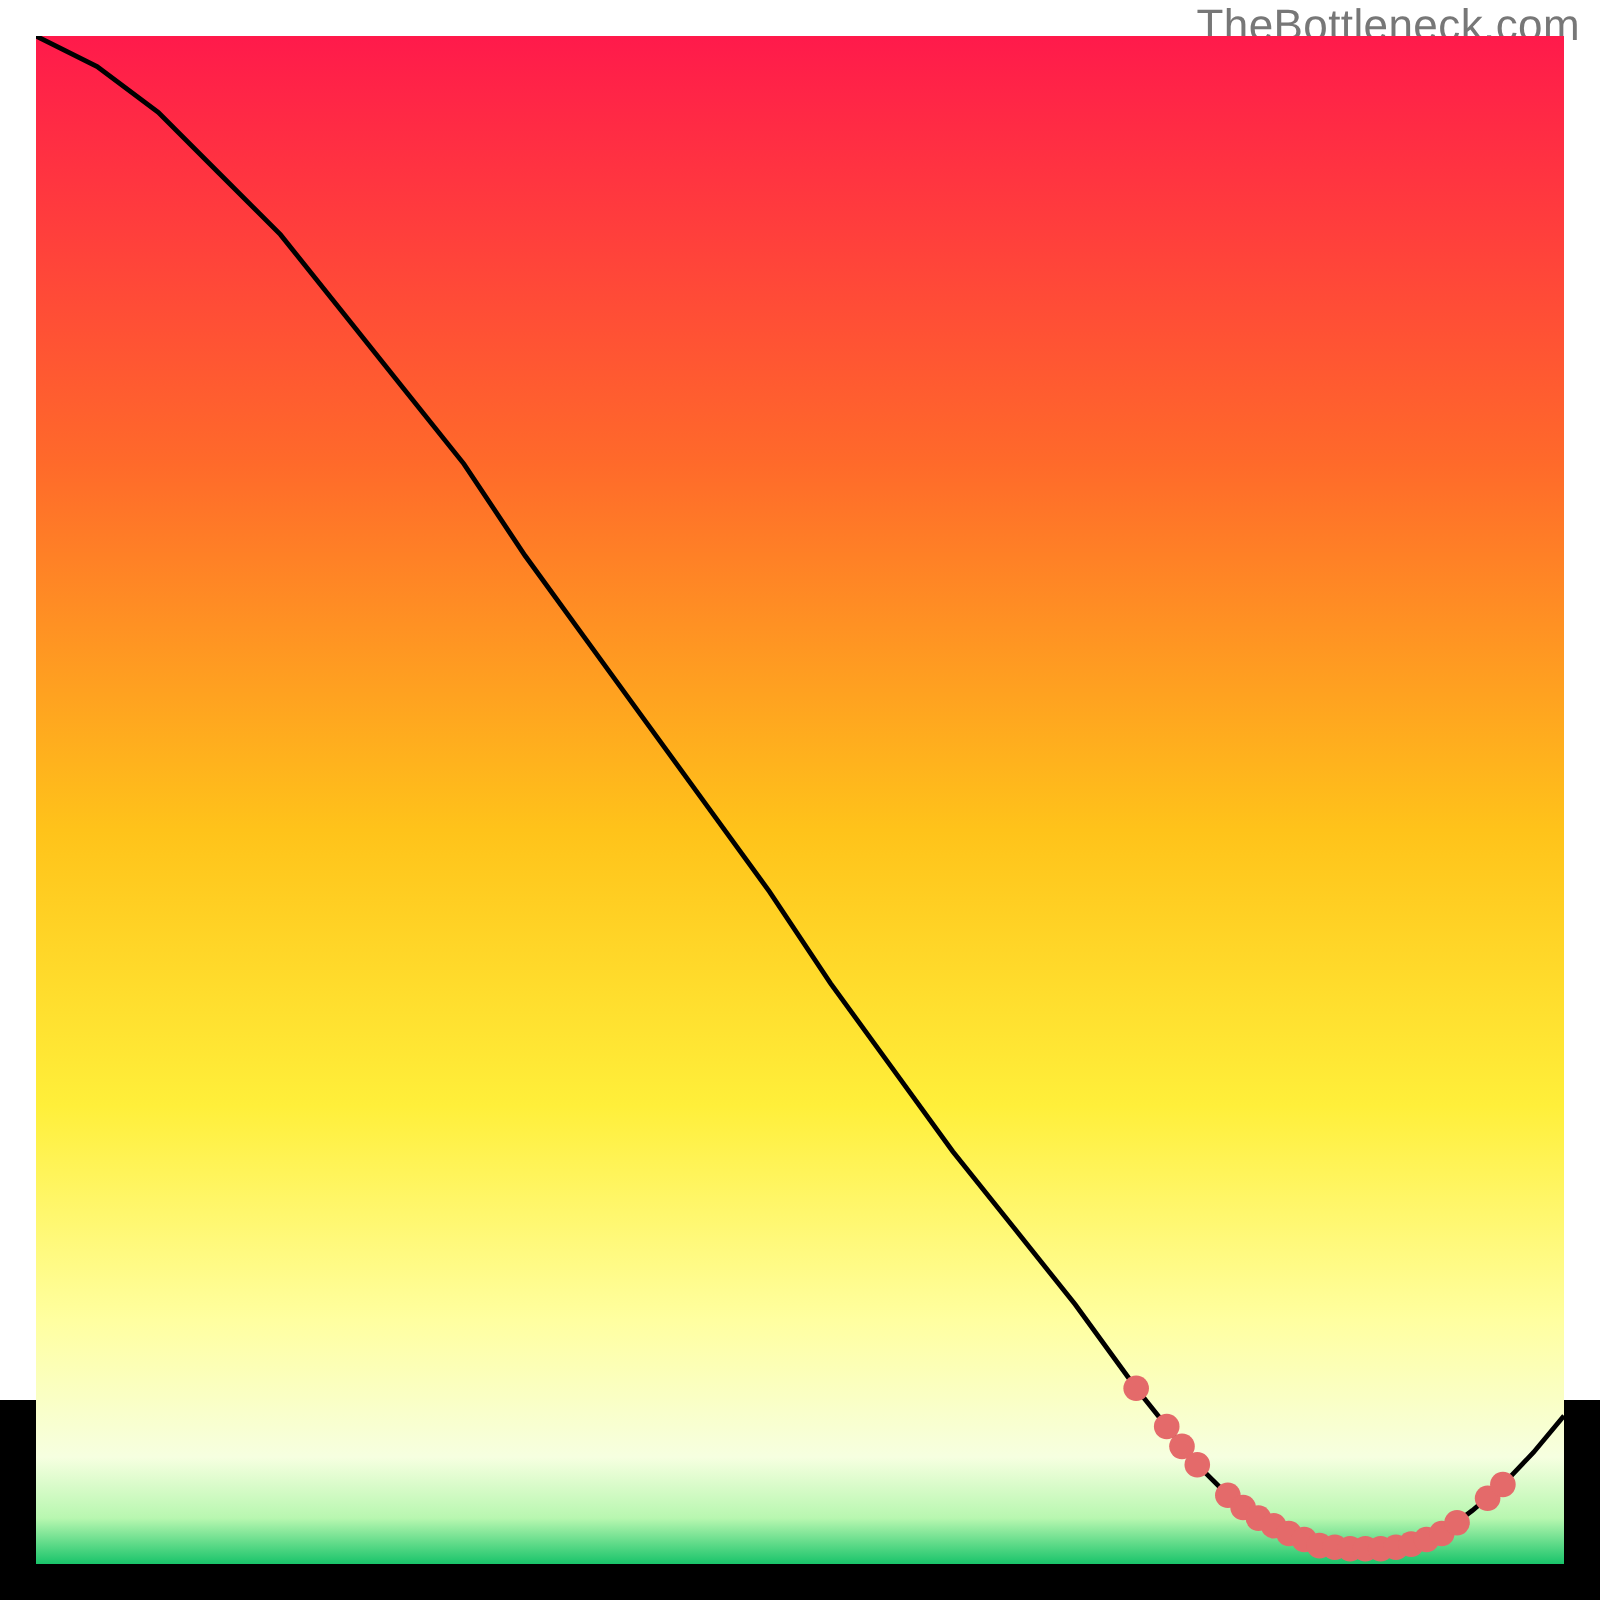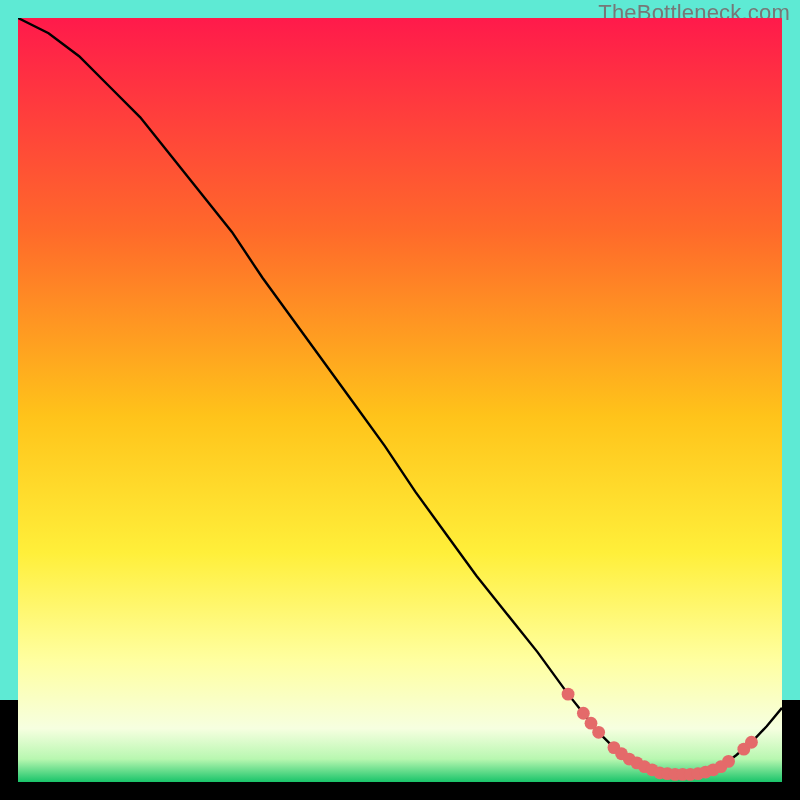--- a/index.html
+++ b/index.html
@@ -10,21 +10,21 @@
     background: #000;
     overflow: hidden;
     font-family: Arial, Helvetica, sans-serif;
   }
   .frame {
     position: absolute;
     left: 0;
     top: 0;
     width: 800px;
     height: 700px;
-    background: #5eead4;
+    background: #ffffff;
   }
   .plot-area {
     position: absolute;
     left: 18px;
     top: 18px;
     width: 764px;
     height: 764px;
   }
   .plot-area svg {
     display: block;

